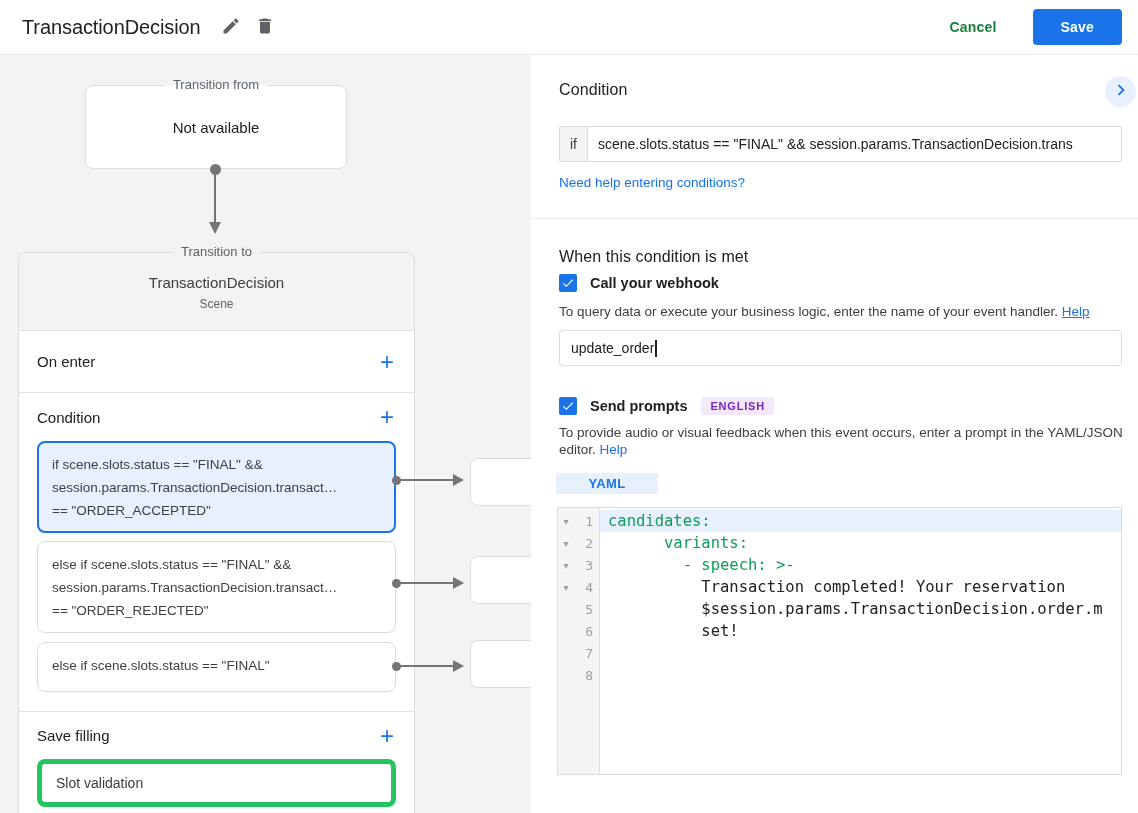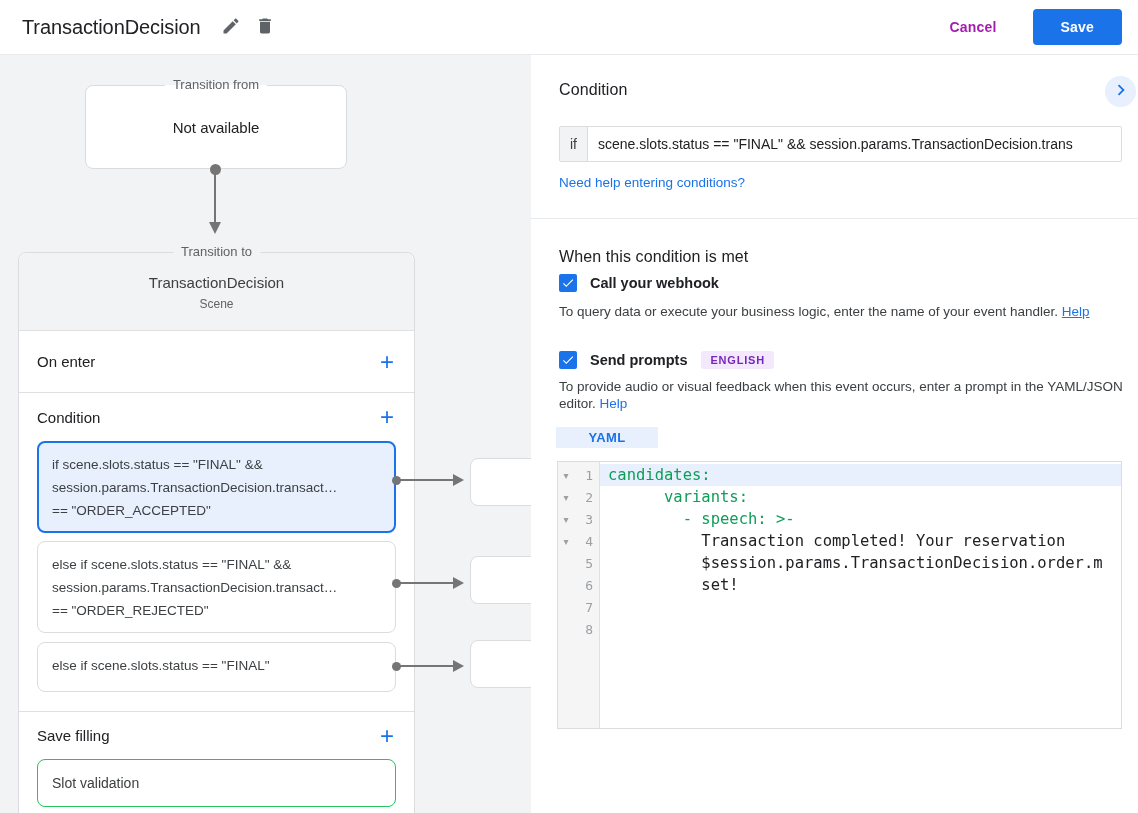--- a/index.html
+++ b/index.html
@@ -9,21 +9,21 @@
   
   .topbar { height:55px; display:flex; align-items:center; padding:0 16px 0 22px;
     border-bottom:1px solid #e8eaed; background:#fff; }
   .topbar h1 { font-size:20px; font-weight:400; letter-spacing:-0.1px; color:#202124; }
   .icon-btn { border:none; background:transparent; cursor:pointer; width:28px; height:28px;
     display:flex; align-items:center; justify-content:center; }
   .icon-btn svg { fill:#5f6368; }
   .pencil-btn { margin-left:16px; }
   .trash-btn { margin-left:6px; }
   .topbar .spacer { flex:1; }
-  .cancel-btn { border:none; background:transparent; color:#a21caf; font-size:14px;
+  .cancel-btn { border:none; background:transparent; color:#15803d; font-size:14px;
     font-weight:700; font-family:inherit; cursor:pointer; margin-right:36px; letter-spacing:.2px; }
   .save-btn { background:#1a73e8; color:#fff; border:none; border-radius:4px; height:36px;
     padding:0 28px; font-size:14px; font-weight:700; font-family:inherit; cursor:pointer; letter-spacing:.2px; }
 
   
   .main { display:flex; height:758px; }
   .canvas { position:relative; width:531px; background:#f1f3f4; overflow:hidden; flex:none; }
   .panel { position:relative; flex:1; background:#fff; padding:0 16px 0 28px; overflow:hidden; }
 
   
@@ -54,21 +54,21 @@
   .row-cond { height:48px; }
   .cond-item { margin:0 18px; border-radius:8px; font-size:13.5px; line-height:23px; color:#3c4043;
     padding:11px 14px; background:#fff; border:1px solid #dadce0; }
   .cond-item.selected { background:#e8f0fe; border:2px solid #1a73e8; padding:10px 13px; }
   .cond-item .cl { white-space:nowrap; overflow:hidden; }
   #cond-item-1 { height:92px; }
   #cond-item-2 { height:92px; margin-top:8px; }
   #cond-item-3 { height:50px; margin-top:9px; }
   .cond-wrap { padding-bottom:19px; }
   .row-slot { height:48px; border-top:1px solid #e0e0e0; }
-  .slot-box { margin:0 18px; height:48px; border:1px solid #22c55e; border-radius:8px;
+  .slot-box { margin:0 18px; height:48px; border:5px solid #22c55e; border-radius:8px;
     font-size:14px; color:#3c4043; display:flex; align-items:center; padding:0 14px; background:#fff; }
 
   .h-dot { position:absolute; width:9px; height:9px; border-radius:50%; background:#757575; left:392px; }
   .h-line { position:absolute; height:2px; background:#757575; left:400px; width:53px; }
   .h-arrow { position:absolute; width:0; height:0; left:453px;
     border-top:6px solid transparent; border-bottom:6px solid transparent; border-left:11px solid #757575; }
   .t-box { position:absolute; left:470px; width:80px; height:48px; background:#fff;
     border:1px solid #dadce0; border-radius:8px; }
 
   
@@ -231,20 +231,24 @@
 
     <div class="cb-row">
       <span class="checkbox">
           <svg width="14" height="14" viewBox="0 0 24 24">
             <path fill="#fff" d="M9 16.2 4.8 12l-1.4 1.4L9 19 21 7l-1.4-1.4z"></path>
           </svg>
         </span>
       <span class="cb-label">Call your webhook</span>
     </div>
     <p class="desc"><span>To query data or execute your business logic, enter the name of your event handler.</span> <a href="#">Help</a></p>
+    <div class="text-input">
+      <span>update_order</span>
+        <span class="caret"></span>
+    </div>
 
     <div class="cb-row cb-row2">
       <span class="checkbox">
           <svg width="14" height="14" viewBox="0 0 24 24">
             <path fill="#fff" d="M9 16.2 4.8 12l-1.4 1.4L9 19 21 7l-1.4-1.4z"></path>
           </svg>
         </span>
       <span class="cb-label">Send prompts</span>
       <span class="badge">ENGLISH</span>
     </div>

